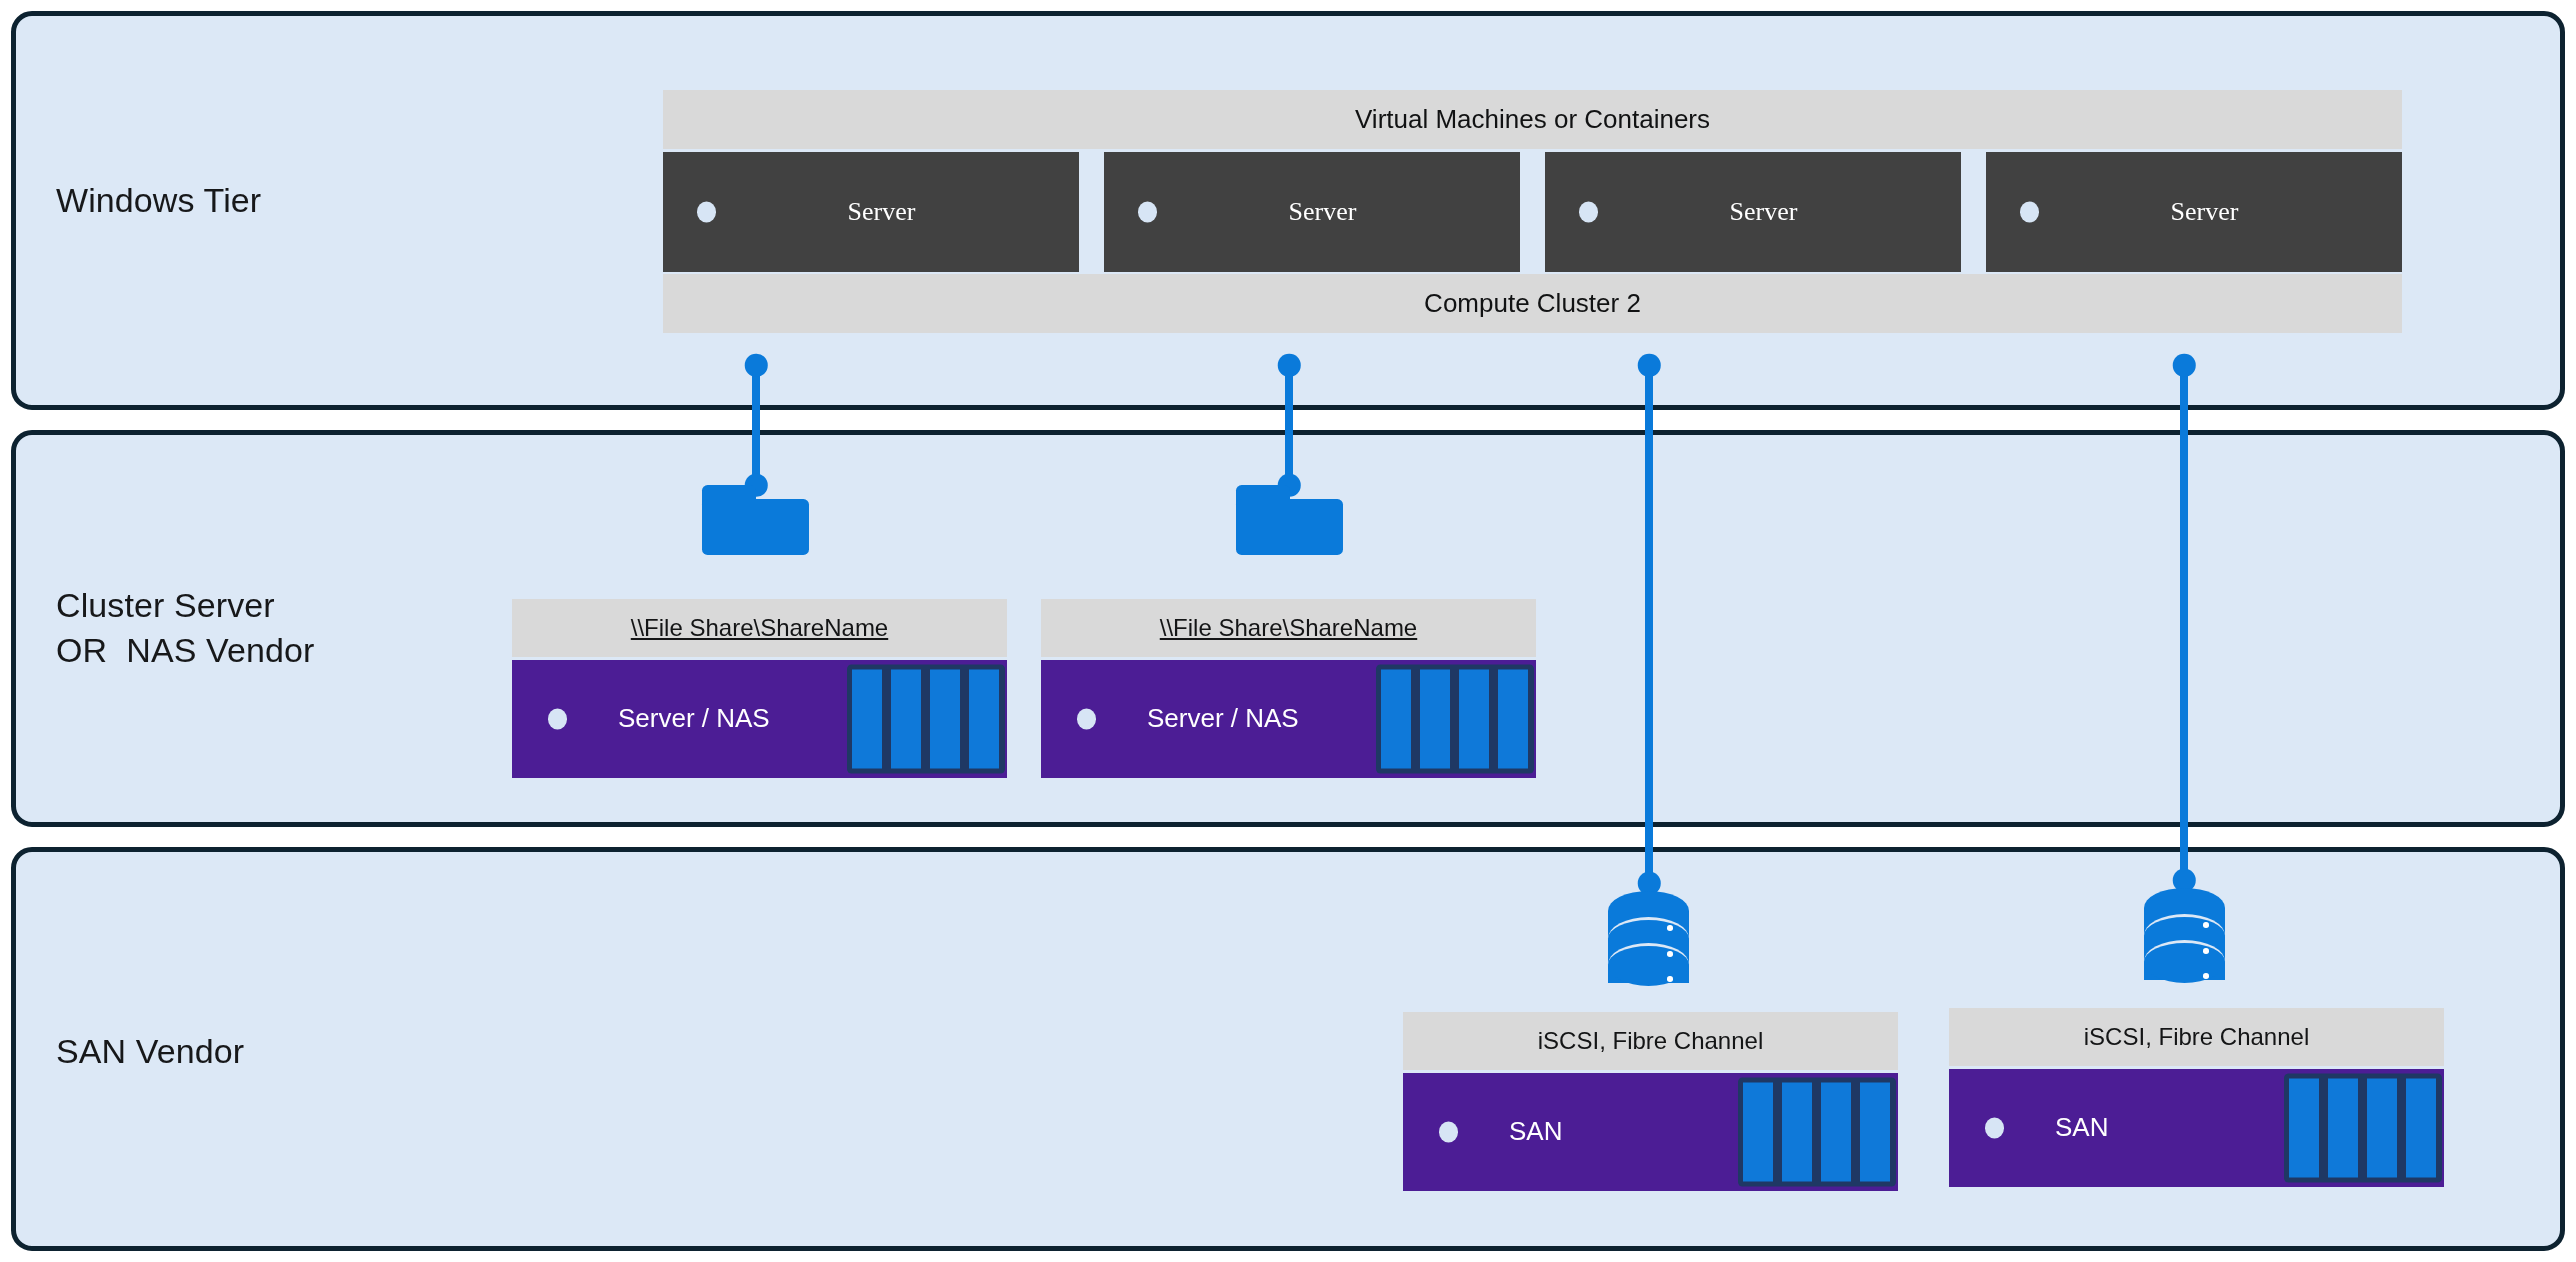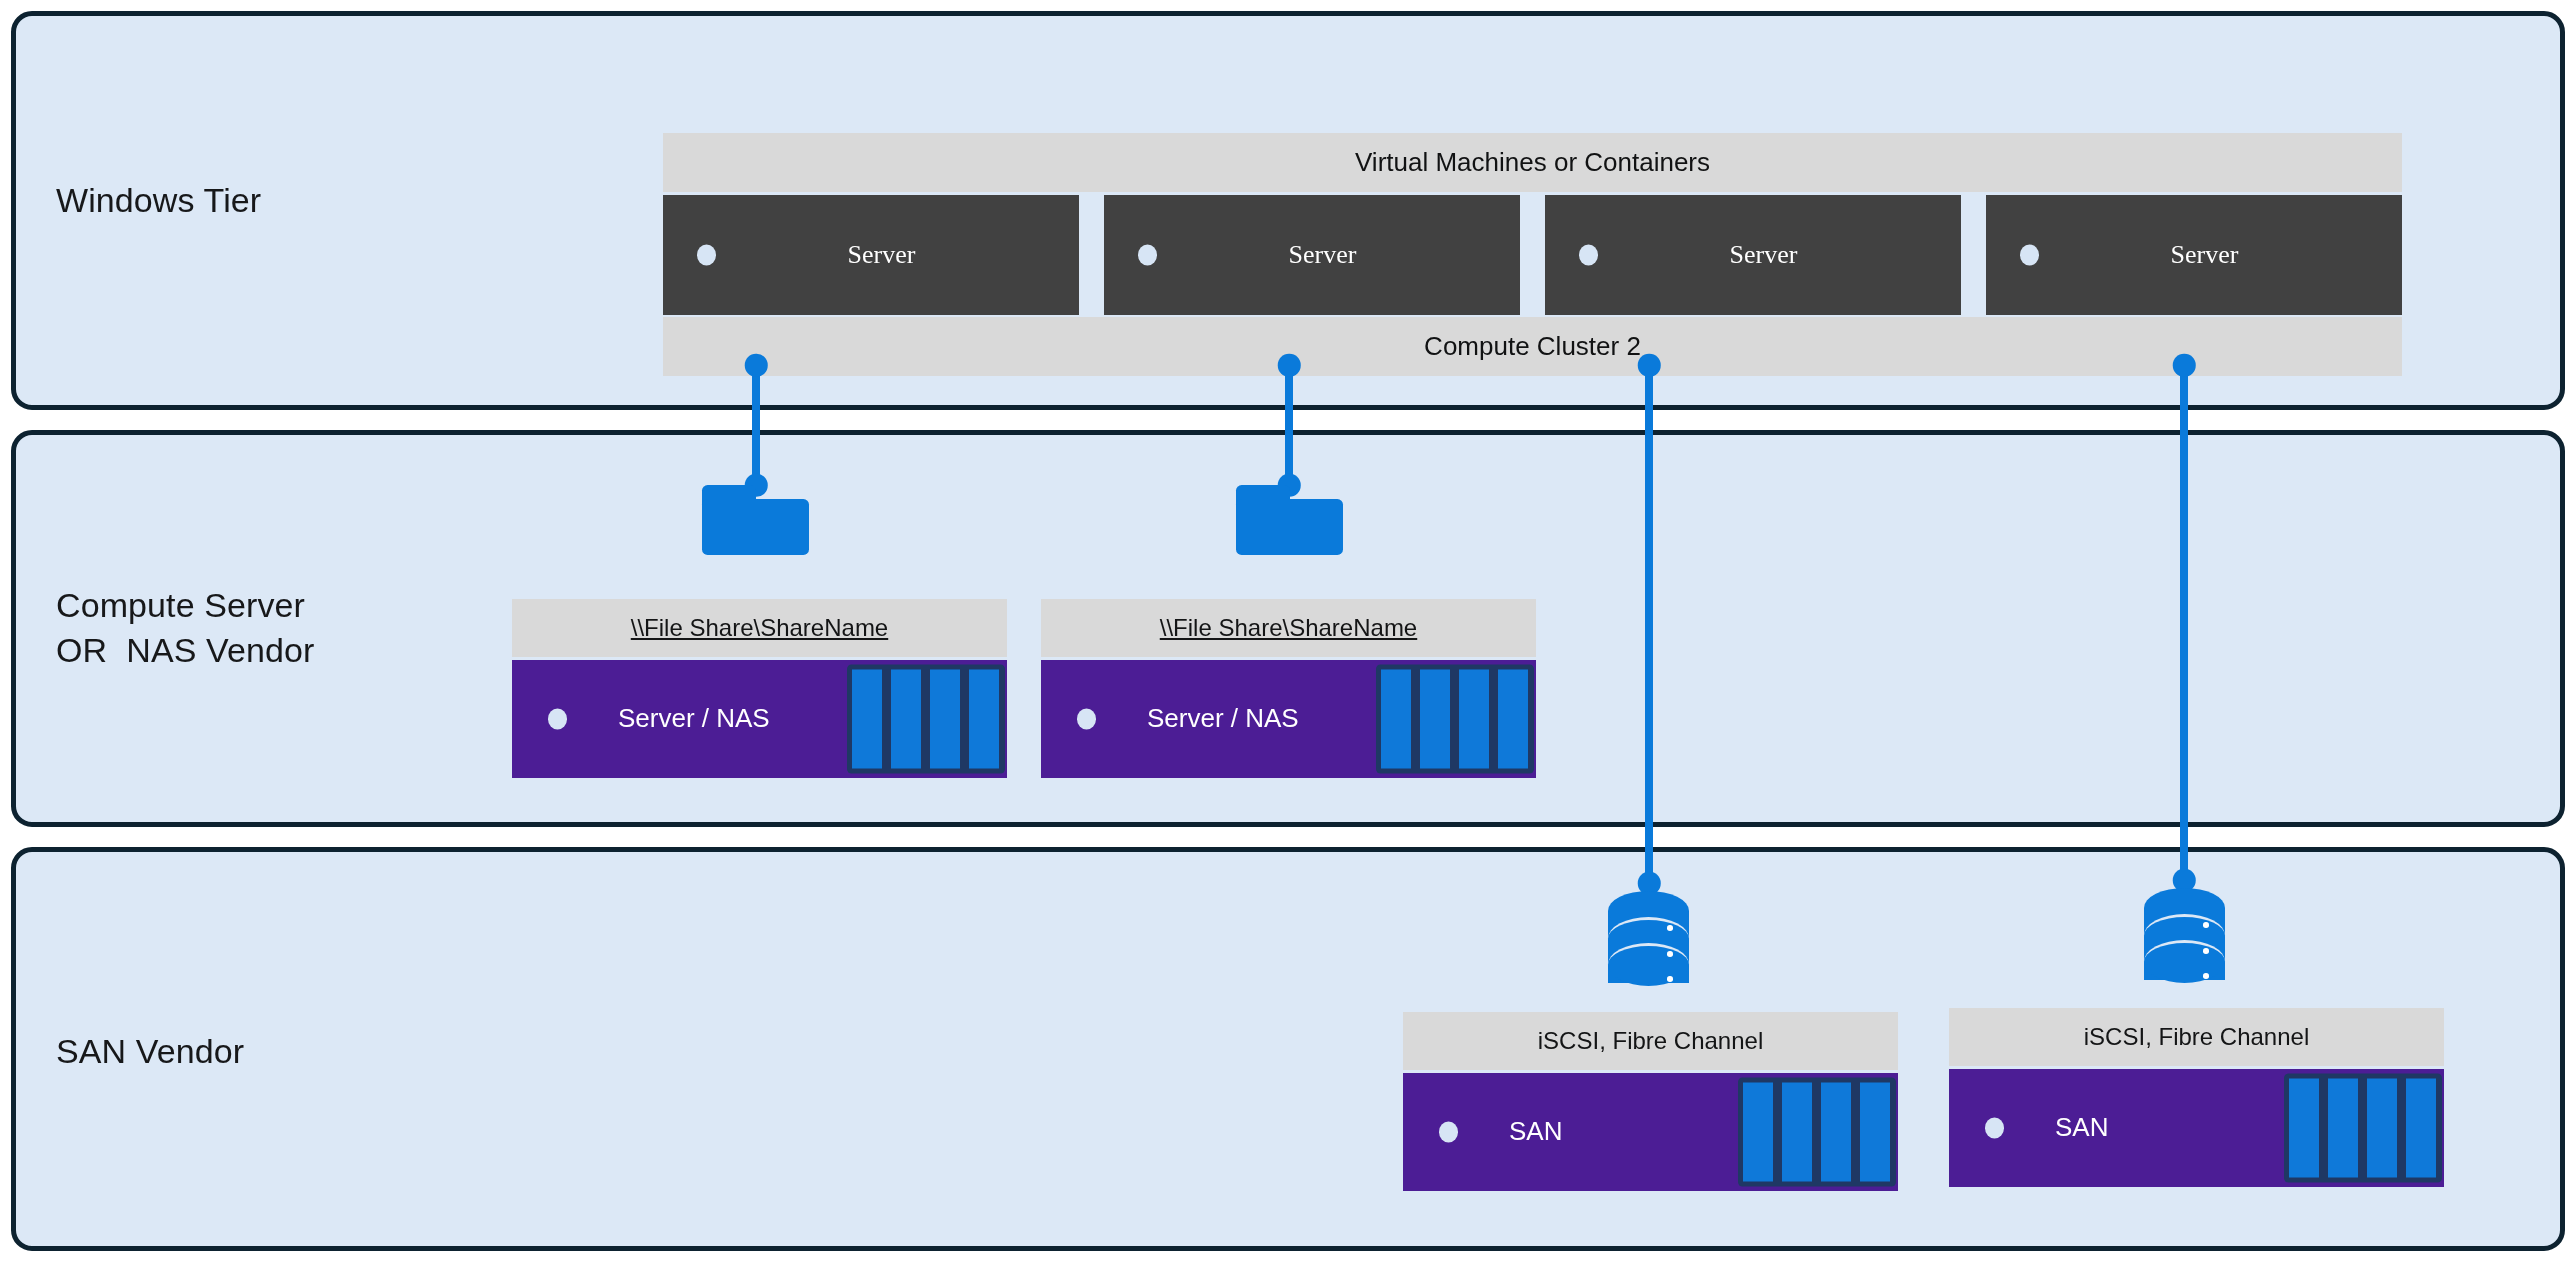--- a/index.html
+++ b/index.html
@@ -47,21 +47,20 @@
   #label-nas     { left: 56px;  top: 583px;  }
   #label-san     { left: 56px;  top: 1029px; }
 
   
   #cluster-wrap {
     position: absolute;
     left: 663px;
     top: 90px;
     width: 1739px;
     height: 243px;
-    margin-top: 43px;
   }
   .band {
     position: absolute;
     left: 0;
     width: 1739px;
     height: 59px;
     background: #d9d9d9;
     color: #111213;
     font-size: 26px;
     display: flex;
@@ -249,21 +248,21 @@
 </head>
 <body>
 
 <div id="stage">
 
   <div class="tier" id="tier-compute"></div>
   <div class="tier" id="tier-nas"></div>
   <div class="tier" id="tier-san"></div>
 
   <div class="tier-label" id="label-compute">Windows Tier</div>
-  <div class="tier-label" id="label-nas">Compute Server
+  <div class="tier-label" id="label-nas">Cluster Server
 OR  NAS Vendor</div>
   <div class="tier-label" id="label-san">SAN Vendor</div>
 
   <div id="cluster-wrap">
 
     <div class="band" id="band-vm">Virtual Machines or Containers</div>
 
     <div id="server-row">
 
       <div class="server-box">

